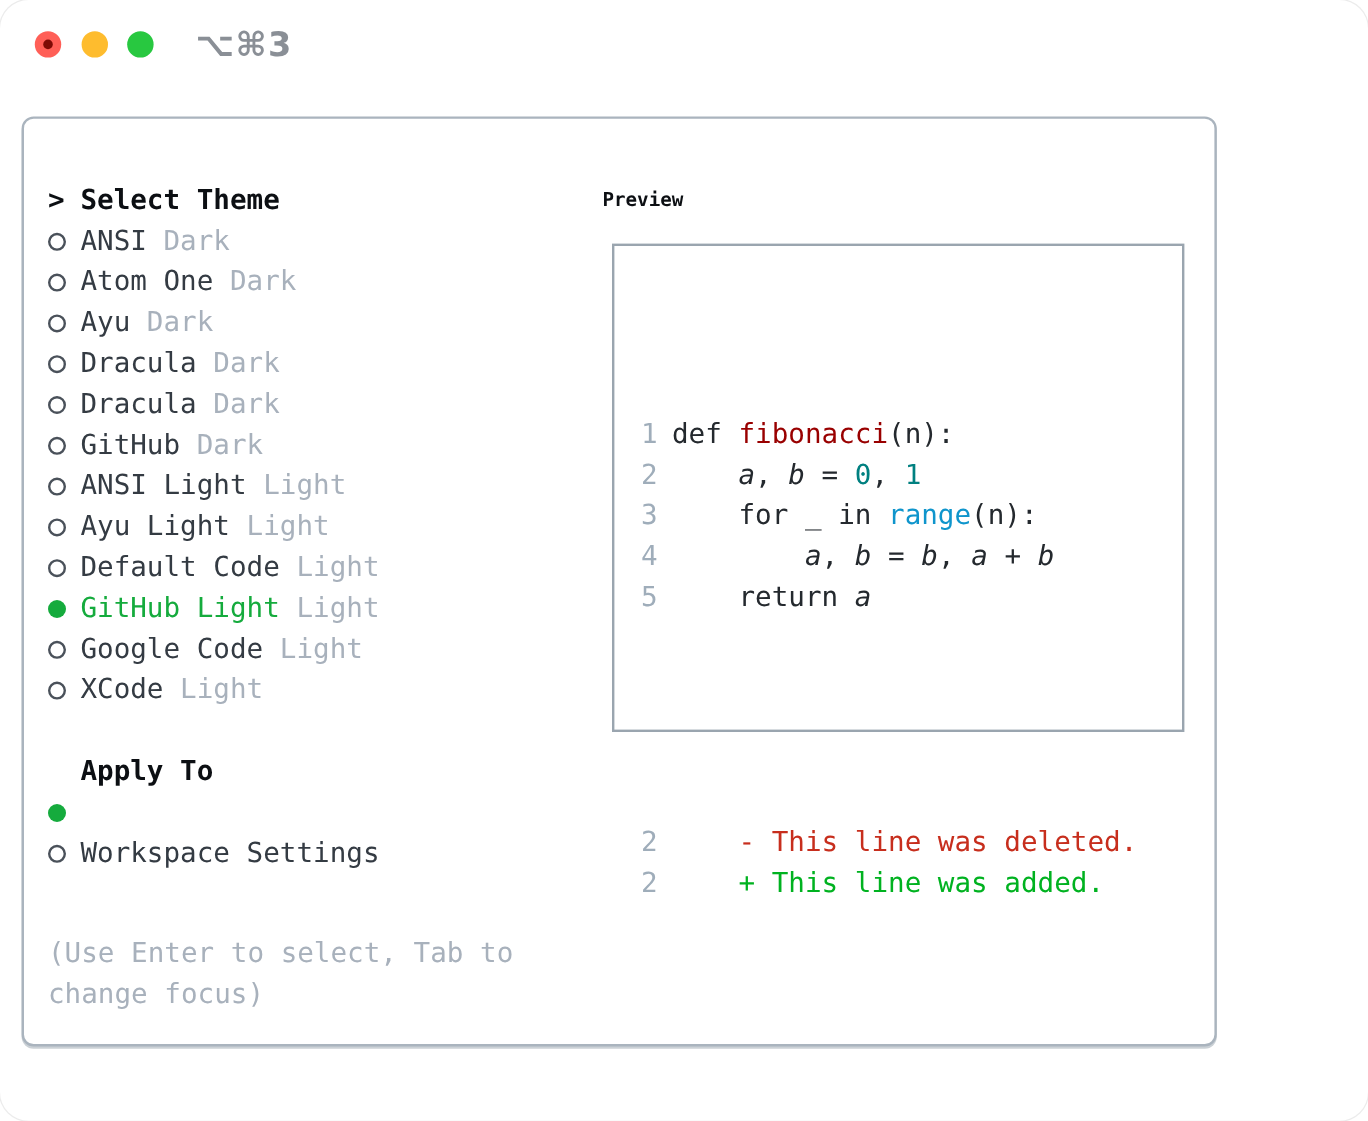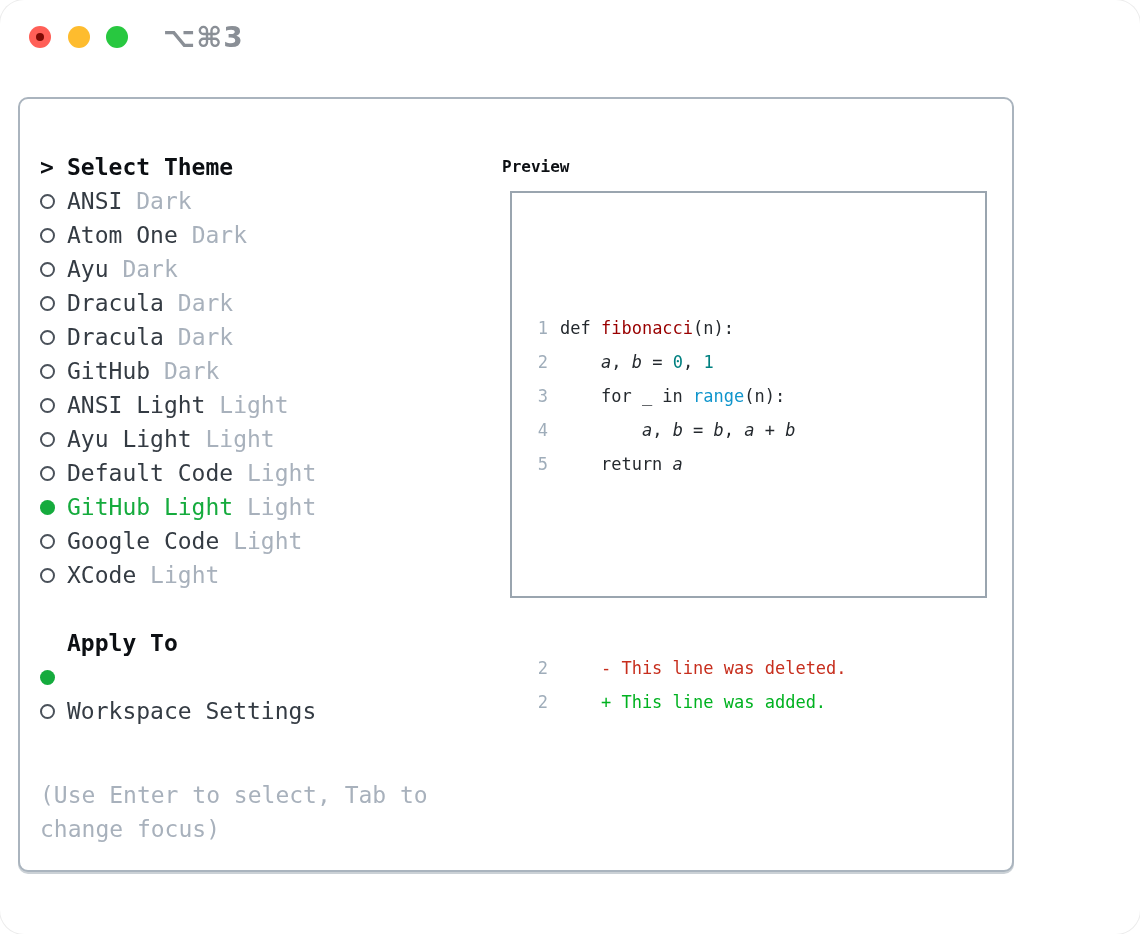--- a/index.html
+++ b/index.html
@@ -43,23 +43,23 @@
   .marker.none{border:none;background:transparent;}
   .prompt{display:inline-block;width:27px;flex:0 0 27px;font-weight:bold;color:var(--text-black);}
   .hdr{font-weight:bold;color:var(--text-black);text-align:center;}
   .item-name{color:#343b43;}
   .item-name.sel{color:var(--green);}
   .variant{color:var(--muted);text-align:center;}
   .help{margin-top:16px;color:var(--muted);white-space:normal;width:430px;}
   
   .preview-hdr{position:absolute;left:482px;top:51px;height:34px;line-height:34px;font-size:16px;font-weight:bold;color:var(--text-black);}
   .preview-box{
-    position:absolute;left:490px;top:92px;width:477px;height:407px;
+    position:absolute;left:490px;top:104px;width:477px;height:407px;
     border:2px solid var(--box-border);background:#fff;
-    font-size:17px;line-height:34px;padding:50px 0 0 22px;white-space:pre;
+    font-size:23px;line-height:34px;padding:72px 0 0 22px;white-space:pre;
   }
   .code-line{height:34px;}
   .ln{display:inline-block;width:14px;text-align:right;color:var(--lnum);margin-right:12px;}
   .tok-plain{color:var(--text-dark);}
   .tok-function{color:var(--fn);}
   .tok-number{color:var(--num);}
   .tok-builtin{color:var(--builtin);}
   .tok-variable{color:var(--text-dark);font-style:italic;}
   .tok-context{color:var(--ctx);}
   .tok-deleted{color:var(--deleted);text-align:center;}

